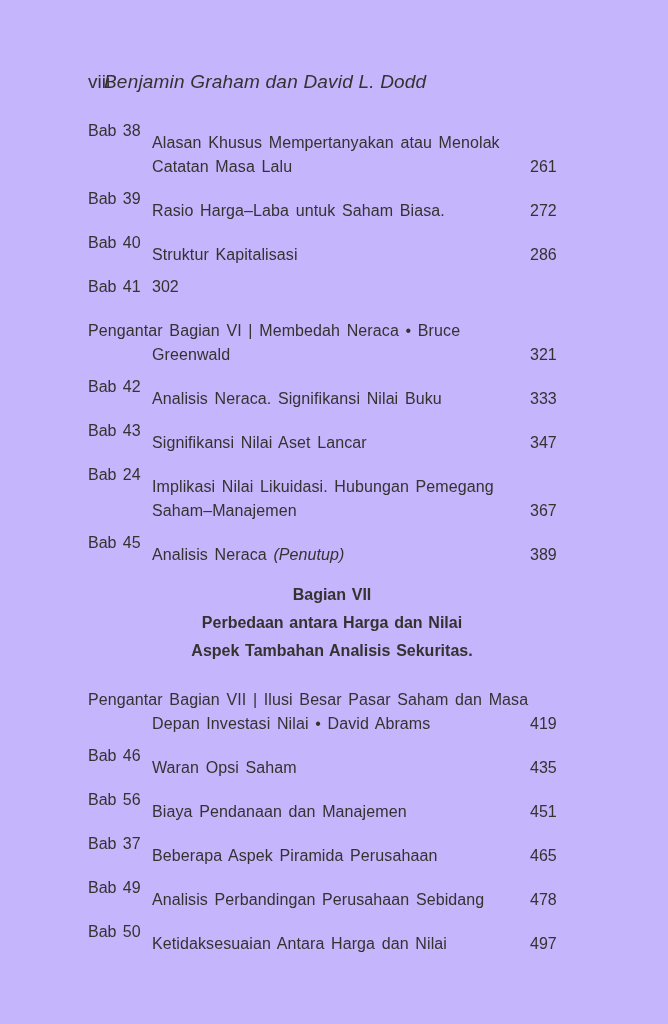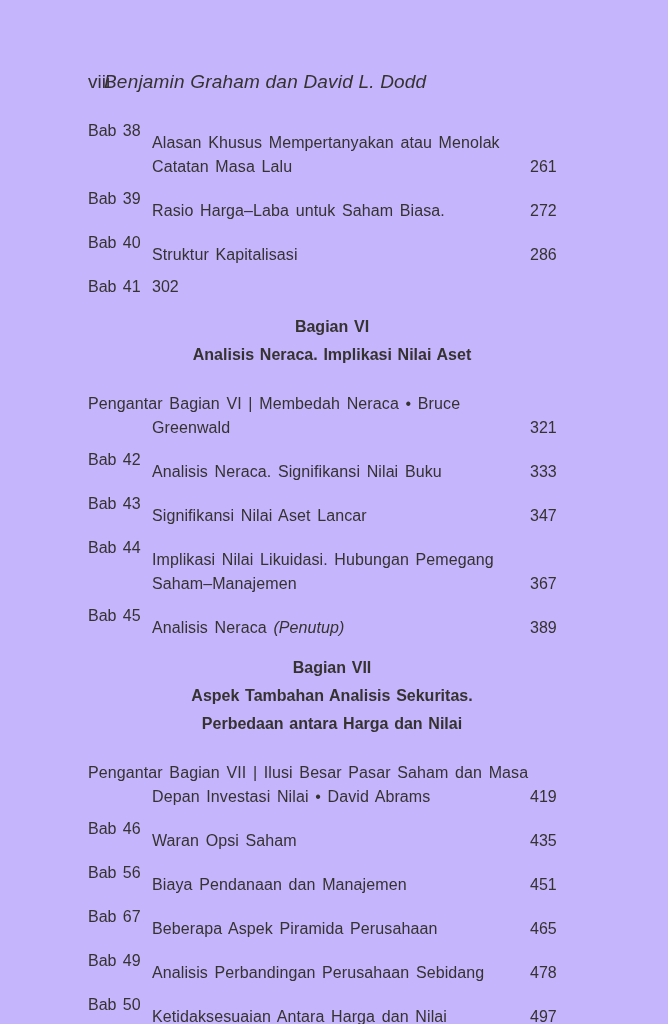--- a/index.html
+++ b/index.html
@@ -107,24 +107,20 @@
         <span class="label">Bab 40</span>
         <span class="title">
           <span class="tl">Struktur Kapitalisasi</span>
         </span>
         <span class="pg">286</span>
       </div>
       <div class="entry chapter">
         <span class="label">Bab 41</span>
         <span class="pg">302</span>
       </div>
-      <div class="heading">
-        <span class="tl">Bagian VI</span>
-        <span class="tl">Analisis Neraca. Implikasi Nilai Aset</span>
-      </div>
       <div class="entry intro">
         <span class="title">
           <span class="tl">Pengantar Bagian VI | Membedah Neraca • Bruce</span>
           <span class="tl cont">Greenwald</span>
         </span>
         <span class="pg">321</span>
       </div>
       <div class="entry chapter">
         <span class="label">Bab 42</span>
         <span class="title">
@@ -133,38 +129,38 @@
         <span class="pg">333</span>
       </div>
       <div class="entry chapter">
         <span class="label">Bab 43</span>
         <span class="title">
           <span class="tl">Signifikansi Nilai Aset Lancar</span>
         </span>
         <span class="pg">347</span>
       </div>
       <div class="entry chapter">
-        <span class="label">Bab 44</span>
+        <span class="label">Bab 24</span>
         <span class="title">
           <span class="tl">Implikasi Nilai Likuidasi. Hubungan Pemegang</span>
           <span class="tl cont">Saham–Manajemen</span>
         </span>
         <span class="pg">367</span>
       </div>
       <div class="entry chapter">
         <span class="label">Bab 45</span>
         <span class="title">
           <span class="tl">Analisis Neraca <i>(Penutup)</i></span>
         </span>
         <span class="pg">389</span>
       </div>
       <div class="heading">
         <span class="tl">Bagian VII</span>
+        <span class="tl">Perbedaan antara Harga dan Nilai</span>
         <span class="tl">Aspek Tambahan Analisis Sekuritas.</span>
-        <span class="tl">Perbedaan antara Harga dan Nilai</span>
       </div>
       <div class="entry intro">
         <span class="title">
           <span class="tl">Pengantar Bagian VII | Ilusi Besar Pasar Saham dan Masa</span>
           <span class="tl cont">Depan Investasi Nilai • David Abrams</span>
         </span>
         <span class="pg">419</span>
       </div>
       <div class="entry chapter">
         <span class="label">Bab 46</span>
@@ -174,21 +170,21 @@
         <span class="pg">435</span>
       </div>
       <div class="entry chapter">
         <span class="label">Bab 56</span>
         <span class="title">
           <span class="tl">Biaya Pendanaan dan Manajemen</span>
         </span>
         <span class="pg">451</span>
       </div>
       <div class="entry chapter">
-        <span class="label">Bab 67</span>
+        <span class="label">Bab 37</span>
         <span class="title">
           <span class="tl">Beberapa Aspek Piramida Perusahaan</span>
         </span>
         <span class="pg">465</span>
       </div>
       <div class="entry chapter">
         <span class="label">Bab 49</span>
         <span class="title">
           <span class="tl">Analisis Perbandingan Perusahaan Sebidang</span>
         </span>

